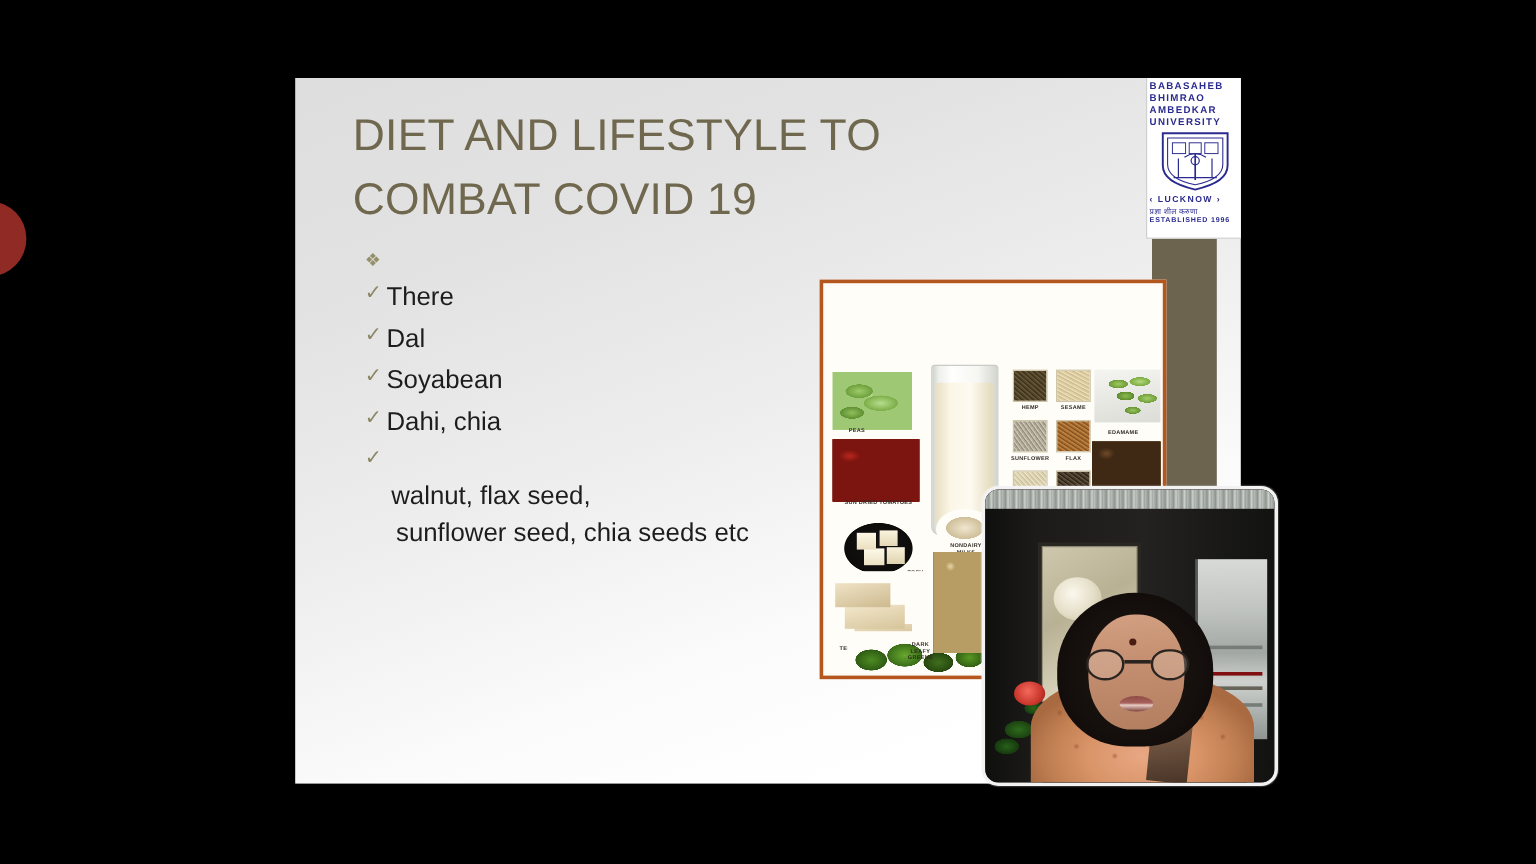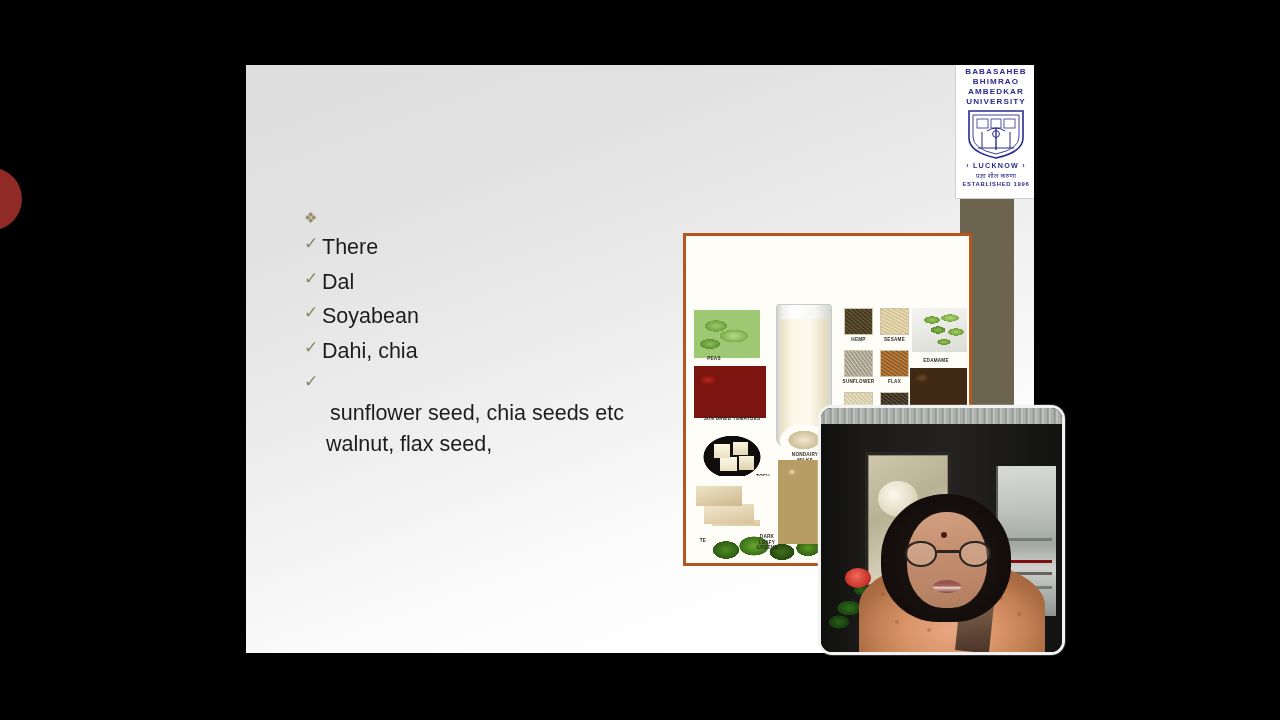--- a/index.html
+++ b/index.html
@@ -119,21 +119,20 @@
   .uni-logo {
     position: absolute;
     left: 709px;
     top: -2px;
     width: 82px;
     height: 136px;
     background: #ffffff;
     border: 1px solid #cfcfcf;
     box-sizing: border-box;
     padding: 3px 2px 2px 2px;
-    text-align: center;
     overflow: hidden;
   }
   .uni-name {
     color: #2b2b8f;
     font-size: 8.1px;
     font-weight: bold;
     letter-spacing: 1.1px;
     line-height: 1.22;
     white-space: pre-line;
   }
@@ -516,20 +515,22 @@
 <body>
 
 <div id="stage">
 
   <div class="edge-circle"></div>
 
   <div class="slide">
 
     <div class="accent-bar"></div>
 
+    <div class="slide-title">DIET AND LIFESTYLE TO
+COMBAT COVID 19</div>
 
     <div class="body-block">
 
       <div class="bullet-row heading">
         <span class="bullet-glyph">❖</span>
       </div>
 
       <div class="bullet-row">
         <span class="bullet-glyph">✓</span>
         <span class="bullet-text">There</span>
@@ -547,22 +548,22 @@
 
       <div class="bullet-row">
         <span class="bullet-glyph">✓</span>
         <span class="bullet-text">Dahi, chia</span>
       </div>
 
       <div class="bullet-row">
         <span class="bullet-glyph">✓</span>
       </div>
 
+      <div class="cont-line indent1">walnut, flax seed,</div>
       <div class="cont-line indent2">sunflower seed, chia seeds etc</div>
-      <div class="cont-line indent1">walnut, flax seed,</div>
     </div>
 
     <div class="uni-logo">
       <div class="uni-name">BABASAHEB
 BHIMRAO
 AMBEDKAR
 UNIVERSITY</div>
       <div class="uni-crest">
         <svg width="62" height="52" viewBox="0 0 62 52" xmlns="http://www.w3.org/2000/svg">
           <path d="M4 3 H58 V30 Q58 44 31 50 Q4 44 4 30 Z" fill="none" stroke="#2b2b8f" stroke-width="1.6"></path>

